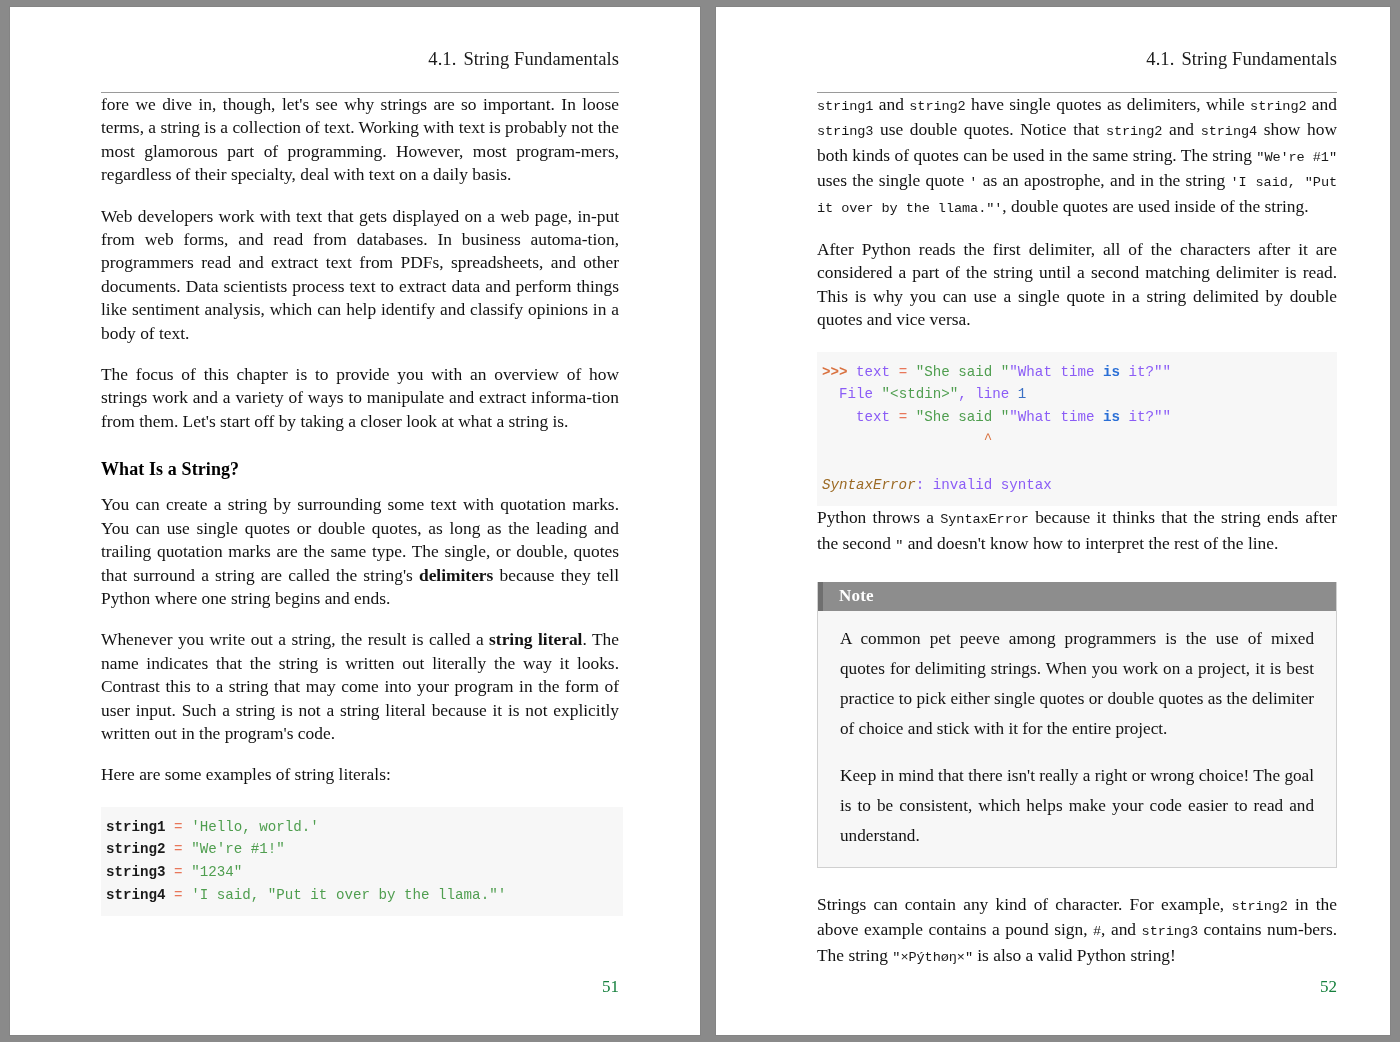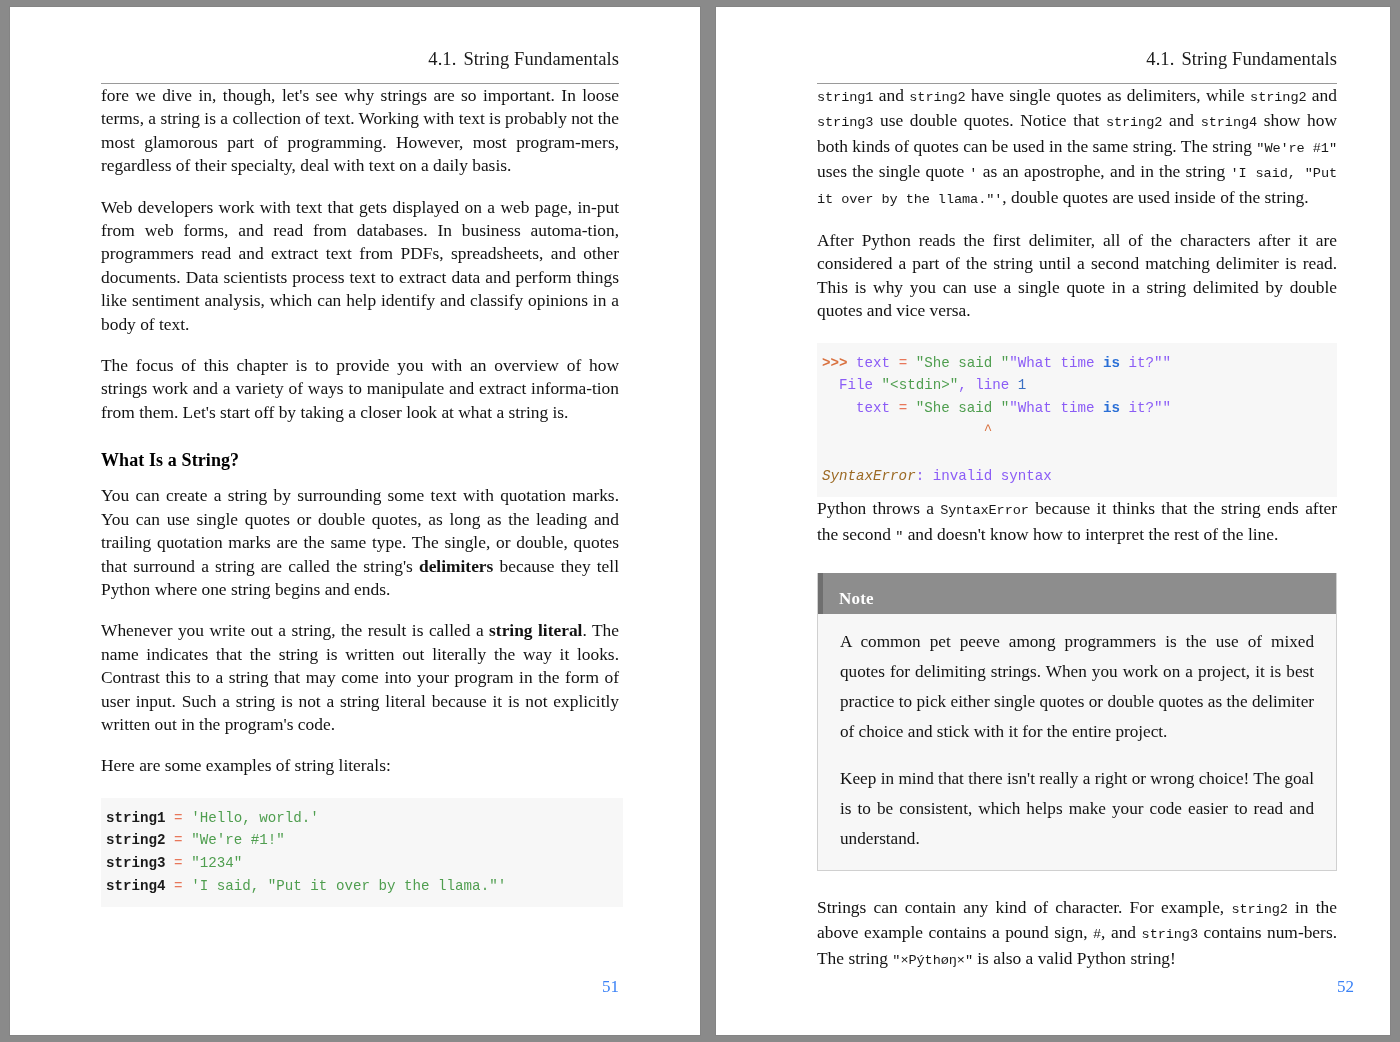--- a/index.html
+++ b/index.html
@@ -26,21 +26,21 @@
   .content-left  { position: absolute; left: 91px; top: 42px; width: 518px; }
   .content-right { position: absolute; left: 791px; top: 42px; width: 520px; }
   .page-right .content-right { left: 101px; }
 
   
   .runhead {
     text-align: right;
     font-size: 18.5px;
     color: #1a1a1a;
     letter-spacing: 0.1px;
-    padding-bottom: 13px;
+    padding-bottom: 22px;
     border-bottom: 1.2px solid #9a9a9a;
   }
   .runhead .sec { margin-right: 7px; }
 
   
   p.body {
     font-size: 17.4px;
     line-height: 23.4px;
     color: #121212;
     text-align: justify;
@@ -101,42 +101,42 @@
     border: 1px solid #d0d0d0;
     border-top: none;
     background: #f7f7f7;
   }
   .note-head {
     background: #8d8d8d;
     border-left: 5px solid #6f6f6f;
     color: #ffffff;
     font-weight: bold;
     font-size: 17px;
-    padding: 16px 0 5px 16px;
+    padding: 4px 0 5px 16px;
     letter-spacing: 0.2px;
   }
   .note-body { padding: 13px 22px 16px 22px; }
   .note-body p {
     font-size: 17.2px;
     line-height: 30px;
     color: #121212;
     text-align: justify;
     margin: 0;
   }
   .note-body p + p { margin-top: 17px; }
 
   
   .folio {
     position: absolute;
     bottom: 38px;
     font-size: 17px;
-    color: #3b82f6;
+    color: #15803d;
   }
   .folio-left  { left: 91px; width: 518px; text-align: right; }
-  .folio-right { left: 118px; width: 520px; text-align: right; }
+  .folio-right { left: 101px; width: 520px; text-align: right; }
 </style>
 </head>
 <body>
 
 <div class="spread">
 
   <div class="page page-left">
     <div class="content-left">
 
       <div class="runhead">

